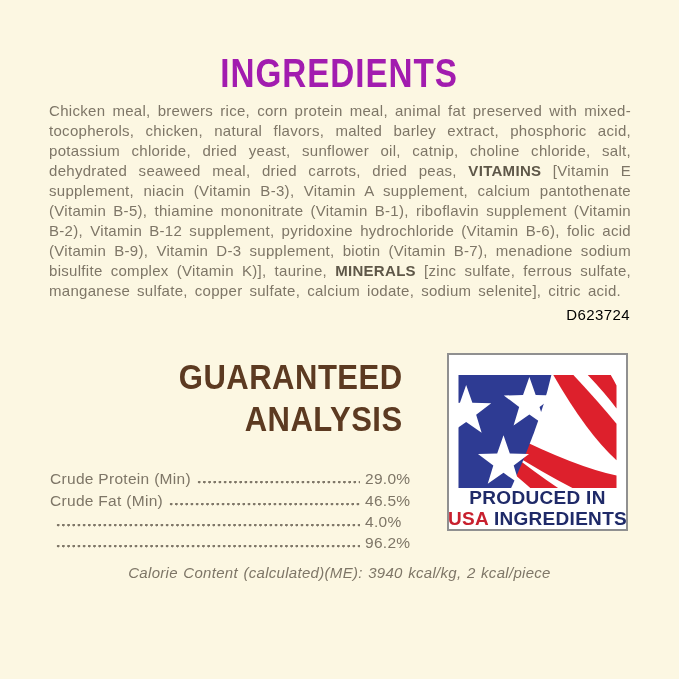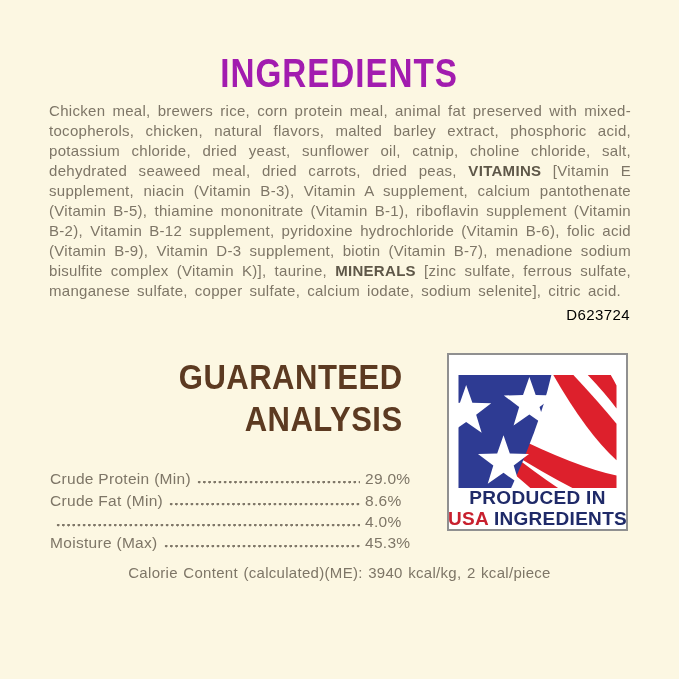--- a/index.html
+++ b/index.html
@@ -72,21 +72,21 @@
   }
   .usa-logo-textline {
     font-weight:bold; font-size:19px; line-height:20.5px;
     color:#1F2A68; letter-spacing:0.3px; white-space:nowrap;
   }
   .usa-logo-textline .usa-red { color:#C8202E; }
   .usa-logo svg { display:block; }
   .calorie-line {
     position:absolute; left:0; right:0; top:564px;
     text-align:center;
-    color:#7E7667; font-size:15px; letter-spacing:0.3px; word-spacing:1px;
+    color:#7E7667; font-size:15px; letter-spacing:0.3px; word-spacing:1px;font-style:italic;
   }
 </style>
 </head>
 <body>
 
 <div class="page">
 
   <div class="heading ingredients-title">
     <span class="heading-inner">INGREDIENTS</span>
   </div>
@@ -101,30 +101,29 @@
 
   <div class="analysis-table">
     <div class="analysis-row">
       <span class="analysis-label">Crude Protein (Min)</span>
       <span class="leader"></span>
       <span class="analysis-value">29.0%</span>
     </div>
     <div class="analysis-row">
       <span class="analysis-label">Crude Fat (Min)</span>
       <span class="leader"></span>
-      <span class="analysis-value">8.6%</span>
+      <span class="analysis-value">46.5%</span>
     </div>
     <div class="analysis-row">
       <span class="leader"></span>
       <span class="analysis-value">4.0%</span>
     </div>
     <div class="analysis-row">
-      <span class="analysis-label">Moisture (Max)</span>
       <span class="leader"></span>
-      <span class="analysis-value">45.3%</span>
+      <span class="analysis-value">96.2%</span>
     </div>
   </div>
 
   <div class="usa-logo">
     <svg width="165" height="118" viewBox="0 0 165 118">
 
       <rect x="0" y="0" width="165" height="118" fill="#FFFFFF"></rect>
 
       <path d="M135,0 Q154,20 165,35 L165,11 Q162,5 159,0 Z" fill="#DD202C"></path>
       <path d="M99,0 Q134,61 165,89 L165,51 Q148,30 120,0 Z" fill="#DD202C"></path>

